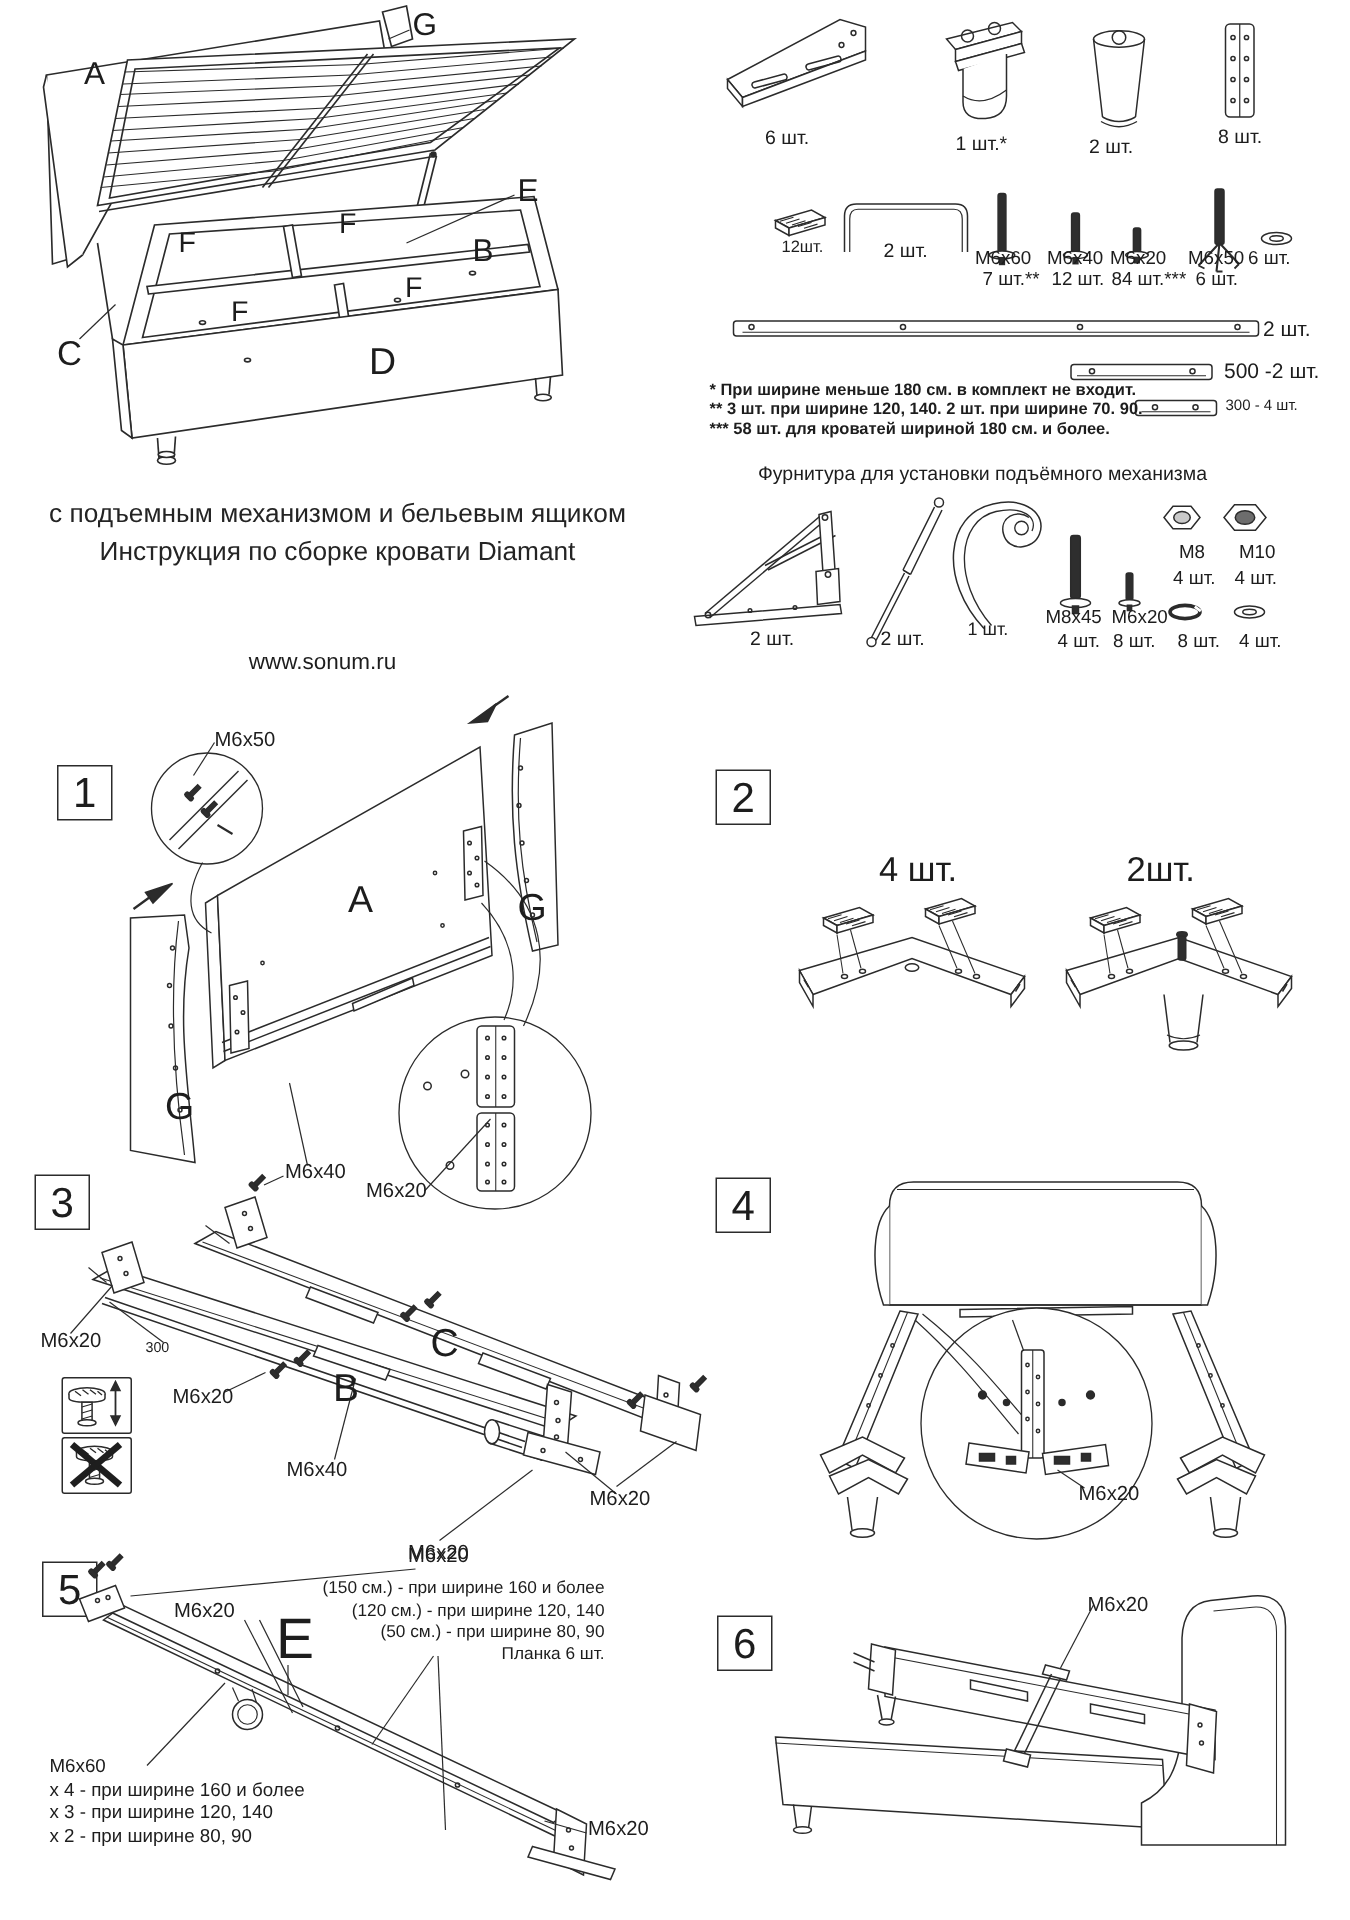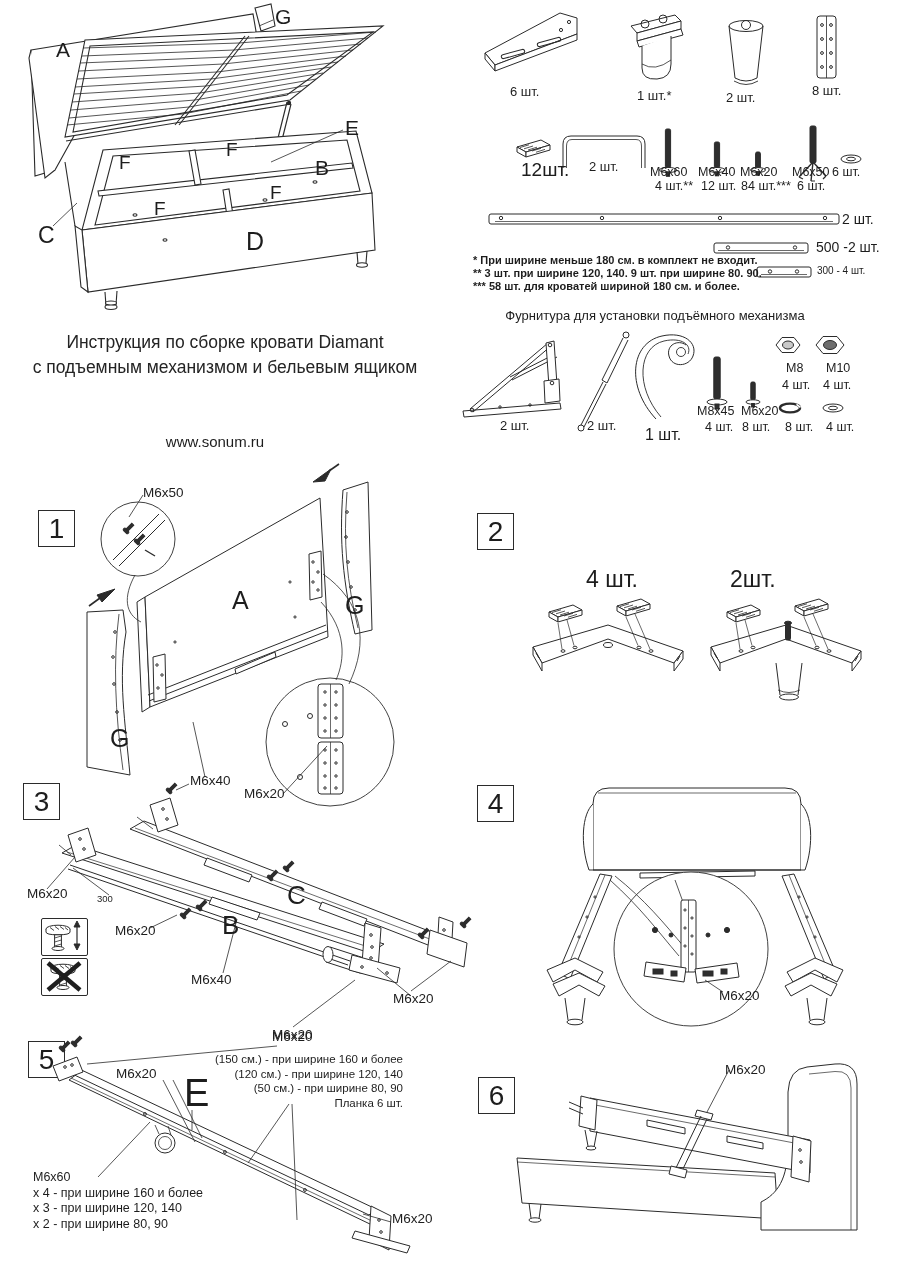--- a/index.html
+++ b/index.html
@@ -250,24 +250,24 @@
     <g>
       <path d="M98,56 L98,32 Q98,24 106,24 L172,24 Q180,24 180,32 L180,56"></path>
       <path d="M101.5,56 L101.5,34 Q101.5,27.5 107,27.5 L171,27.5 Q176.5,27.5 176.5,34 L176.5,56" stroke-width="0.8"></path>
     </g>
     <use href="#d-bolt60" x="203" y="58"></use>
     <use href="#d-bolt40" x="252" y="58"></use>
     <use href="#d-bolt20" x="293" y="58"></use>
     <use href="#d-bolt50legs" x="348" y="58"></use>
     <use href="#d-washer" x="386" y="47"></use>
   </svg>
-  <div class="lbl-sm" style="left:521px;top:159px;font-size:19px">12шт.</div>
+  <div class="lbl-sm" style="left:521px;top:159px;font-size:11px">12шт.</div>
   <div class="lbl-sm" style="left:589px;top:159px;font-size:13px">2 шт.</div>
   <div class="lbl-sm" style="left:650px;top:165px">M6x60</div>
-  <div class="lbl-sm" style="left:655px;top:179px">4 шт.**</div>
+  <div class="lbl-sm" style="left:655px;top:179px">7 шт.**</div>
   <div class="lbl-sm" style="left:698px;top:165px">M6x40</div>
   <div class="lbl-sm" style="left:701px;top:179px">12 шт.</div>
   <div class="lbl-sm" style="left:740px;top:165px">M6x20</div>
   <div class="lbl-sm" style="left:741px;top:179px">84 шт.***</div>
   <div class="lbl-sm" style="left:792px;top:165px">M6x50</div>
   <div class="lbl-sm" style="left:797px;top:179px">6 шт.</div>
   <div class="lbl-sm" style="left:832px;top:165px">6 шт.</div>
 
   <svg class="abs" style="left:465px;top:205px" width="430" height="85" viewBox="0 0 430 85" fill="none" stroke="#2b2b2b" stroke-width="1">
     <g>
@@ -289,21 +289,21 @@
       <line x1="296" y1="69.5" x2="342" y2="69.5" stroke-width="0.7"></line>
       <circle cx="305" cy="66.5" r="1.7"></circle>
         <circle cx="332" cy="66.5" r="1.7"></circle>
     </g>
   </svg>
   <div class="lbl" style="left:842px;top:211px;font-size:14px">2 шт.</div>
   <div class="lbl" style="left:816px;top:239px;font-size:14px">500 -2 шт.</div>
   <div class="lbl" style="left:817px;top:265px;font-size:10px">300 - 4 шт.</div>
 
   <div class="fnote" style="top:254px">* При ширине меньше 180 см. в комплект не входит.</div>
-  <div class="fnote" style="top:267px">** 3 шт. при ширине 120, 140. 9 шт. при ширине 80. 90.</div>
+  <div class="fnote" style="top:267px">** 3 шт. при ширине 120, 140. 2 шт. при ширине 70. 90.</div>
   <div class="fnote" style="top:280px">*** 58 шт. для кроватей шириной 180 см. и более.</div>
 
   <div class="hw-title">Фурнитура для установки подъёмного механизма</div>
   <svg class="abs" style="left:460px;top:325px" width="435" height="115" viewBox="0 0 435 115" fill="none" stroke="#2b2b2b" stroke-width="1">
     <g>
       <polygon points="3,86 100,78 101,84 4,92" fill="#fff"></polygon>
       <line x1="10" y1="84" x2="88" y2="18"></line>
         <line x1="13" y1="87" x2="91" y2="21"></line>
       <line x1="50" y1="52" x2="95" y2="29"></line>
         <line x1="52" y1="55" x2="97" y2="32"></line>
@@ -328,35 +328,35 @@
     </g>
     <use href="#d-bolt845" x="257" y="77"></use>
     <use href="#d-bolt620s" x="293" y="77"></use>
     <use href="#d-nut8" x="328" y="20"></use>
     <use href="#d-nut10" x="370" y="20"></use>
     <use href="#d-grower" x="330" y="83"></use>
     <use href="#d-washer" x="373" y="83"></use>
   </svg>
   <div class="lbl-sm" style="left:500px;top:418px;font-size:13px">2 шт.</div>
   <div class="lbl-sm" style="left:587px;top:418px;font-size:13px">2 шт.</div>
-  <div class="lbl-sm" style="left:645px;top:426px;font-size:16px">1 шт.</div>
+  <div class="lbl-sm" style="left:645px;top:412px;font-size:12px">1 шт.</div>
   <div class="lbl-sm" style="left:697px;top:404px">M8x45</div>
   <div class="lbl-sm" style="left:741px;top:404px">M6x20</div>
   <div class="lbl-sm" style="left:705px;top:420px">4 шт.</div>
   <div class="lbl-sm" style="left:742px;top:420px">8 шт.</div>
   <div class="lbl-sm" style="left:786px;top:361px">M8</div>
   <div class="lbl-sm" style="left:826px;top:361px">M10</div>
   <div class="lbl-sm" style="left:782px;top:378px">4 шт.</div>
   <div class="lbl-sm" style="left:823px;top:378px">4 шт.</div>
   <div class="lbl-sm" style="left:785px;top:420px">8 шт.</div>
   <div class="lbl-sm" style="left:826px;top:420px">4 шт.</div>
 
   <div class="title-block">
+    <div>с подъемным механизмом и бельевым ящиком</div>
     <div>Инструкция по сборке кровати Diamant</div>
-    <div>с подъемным механизмом и бельевым ящиком</div>
   </div>
   <div class="website">www.sonum.ru</div>
 
   <div class="stepnum" style="left:38px;top:510px">1</div>
   <svg class="abs" style="left:85px;top:462px" width="380" height="350" viewBox="0 0 380 350" fill="none" stroke="#2b2b2b" stroke-width="1">
     <g>
       <polygon points="228,20 246,7 240,19" fill="#2b2b2b"></polygon>
       <line x1="244" y1="9" x2="254" y2="2" stroke-width="1.6"></line>
     </g>
     <g>
@@ -448,21 +448,21 @@
   </svg>
   <div class="lbl" style="left:143px;top:485px">M6x50</div>
   <div class="ltr" style="left:232px;top:586px;font-size:25px">A</div>
   <div class="ltr" style="left:345px;top:591px;font-size:25px">G</div>
   <div class="ltr" style="left:110px;top:724px;font-size:25px">G</div>
   <div class="lbl" style="left:190px;top:773px">M6x40</div>
   <div class="lbl" style="left:244px;top:786px">M6x20</div>
 
   <div class="stepnum" style="left:477px;top:513px">2</div>
   <div class="qty24" style="left:586px;top:566px">4 шт.</div>
-  <div class="qty24" style="left:730px;top:566px">2шт.</div>
+  <div class="qty24" style="left:751px;top:566px">2шт.</div>
   <svg class="abs" style="left:525px;top:555px" width="370" height="165" viewBox="0 0 370 165" fill="none" stroke="#2b2b2b" stroke-width="1">
     <g>
       <use href="#d-cplate" x="8" y="40"></use>
       <ellipse cx="83" cy="90" rx="4.5" ry="2.5"></ellipse>
     </g>
     <g>
       <use href="#d-cplate" x="186" y="40"></use>
       <ellipse cx="263" cy="68" rx="3.5" ry="1.8" fill="#2e2e2e"></ellipse>
       <rect x="260.5" y="69" width="5" height="16" rx="1.5" fill="#2e2e2e"></rect>
       <g>

